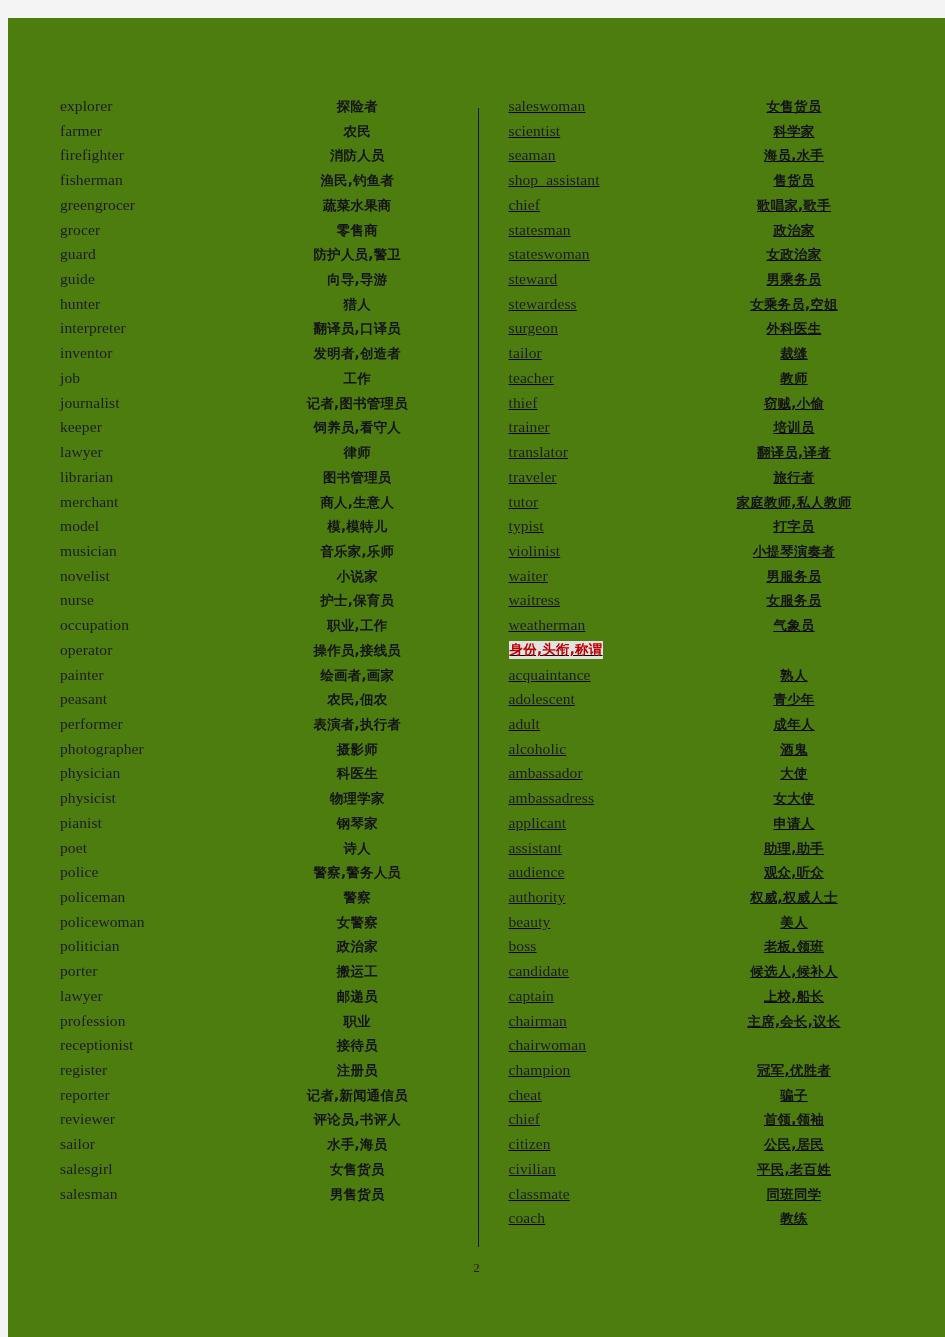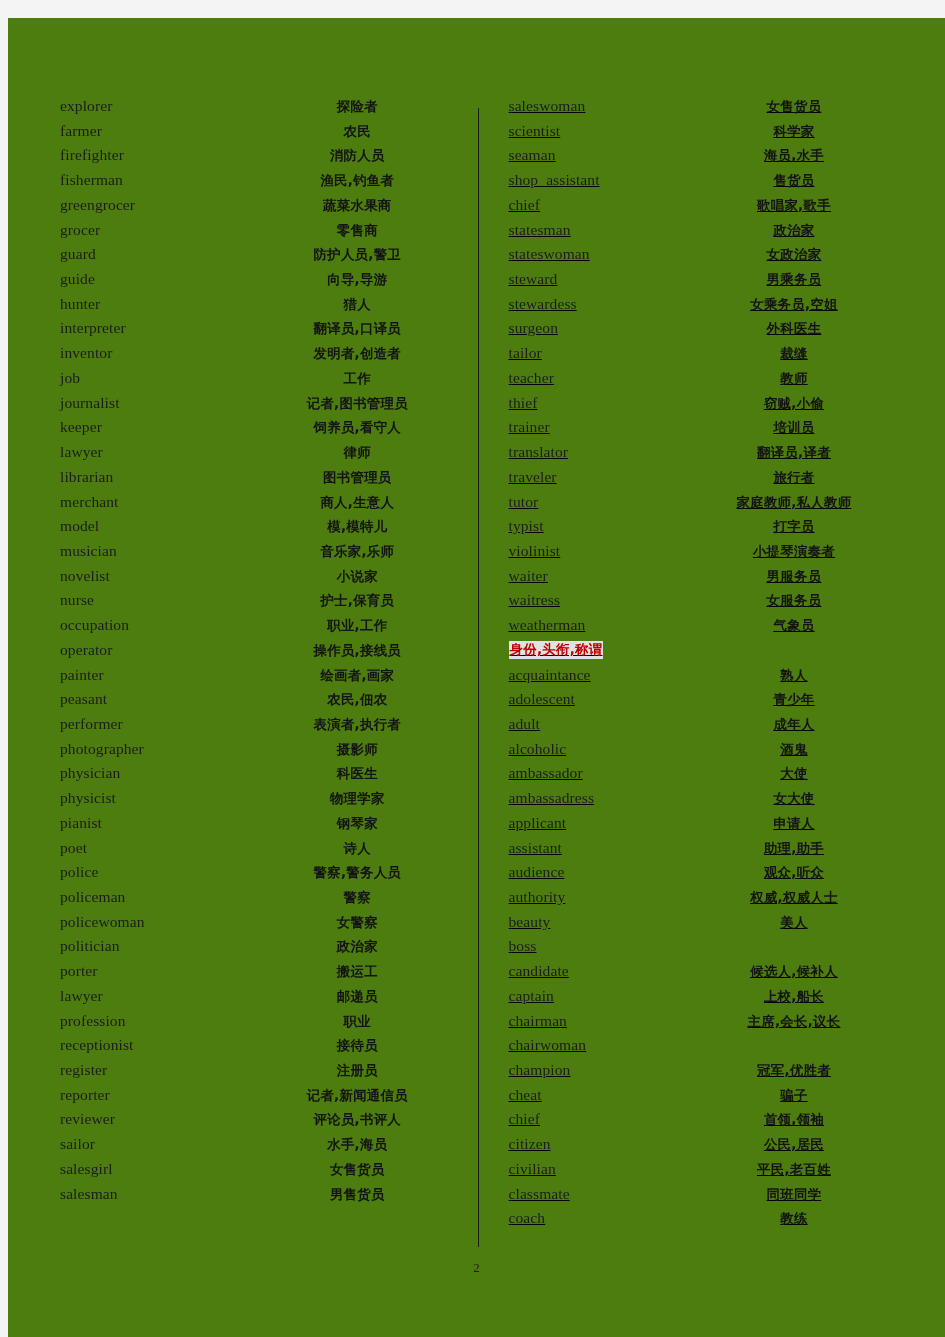--- a/index.html
+++ b/index.html
@@ -433,20 +433,21 @@
           <div class="row">
             <span class="term">authority</span>
             <span class="gloss">权威,权威人士</span>
           </div>
           <div class="row">
             <span class="term">beauty</span>
             <span class="gloss">美人</span>
           </div>
           <div class="row">
             <span class="term">boss</span>
+            <span class="gloss">老板,领班</span>
           </div>
           <div class="row">
             <span class="term">candidate</span>
             <span class="gloss">候选人,候补人</span>
           </div>
           <div class="row">
             <span class="term">captain</span>
             <span class="gloss">上校,船长</span>
           </div>
           <div class="row">

